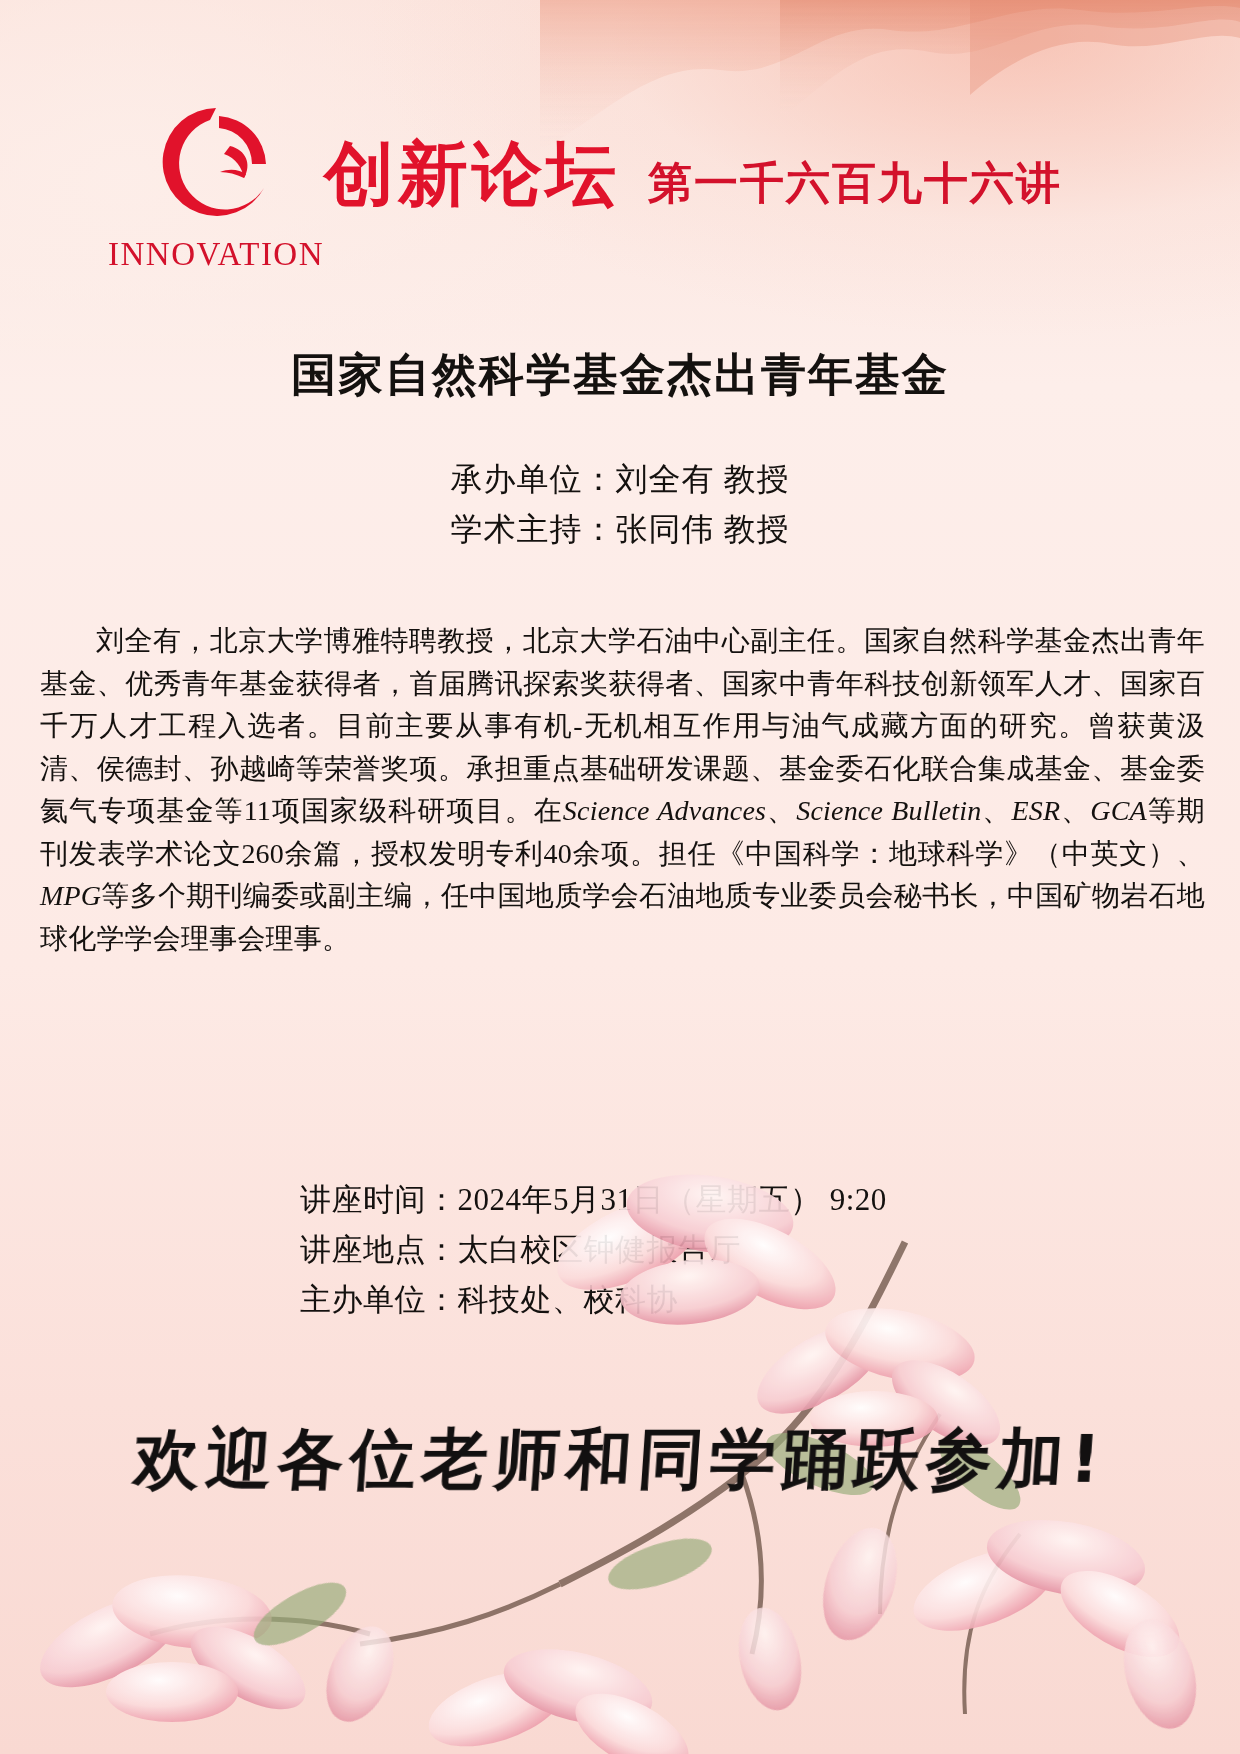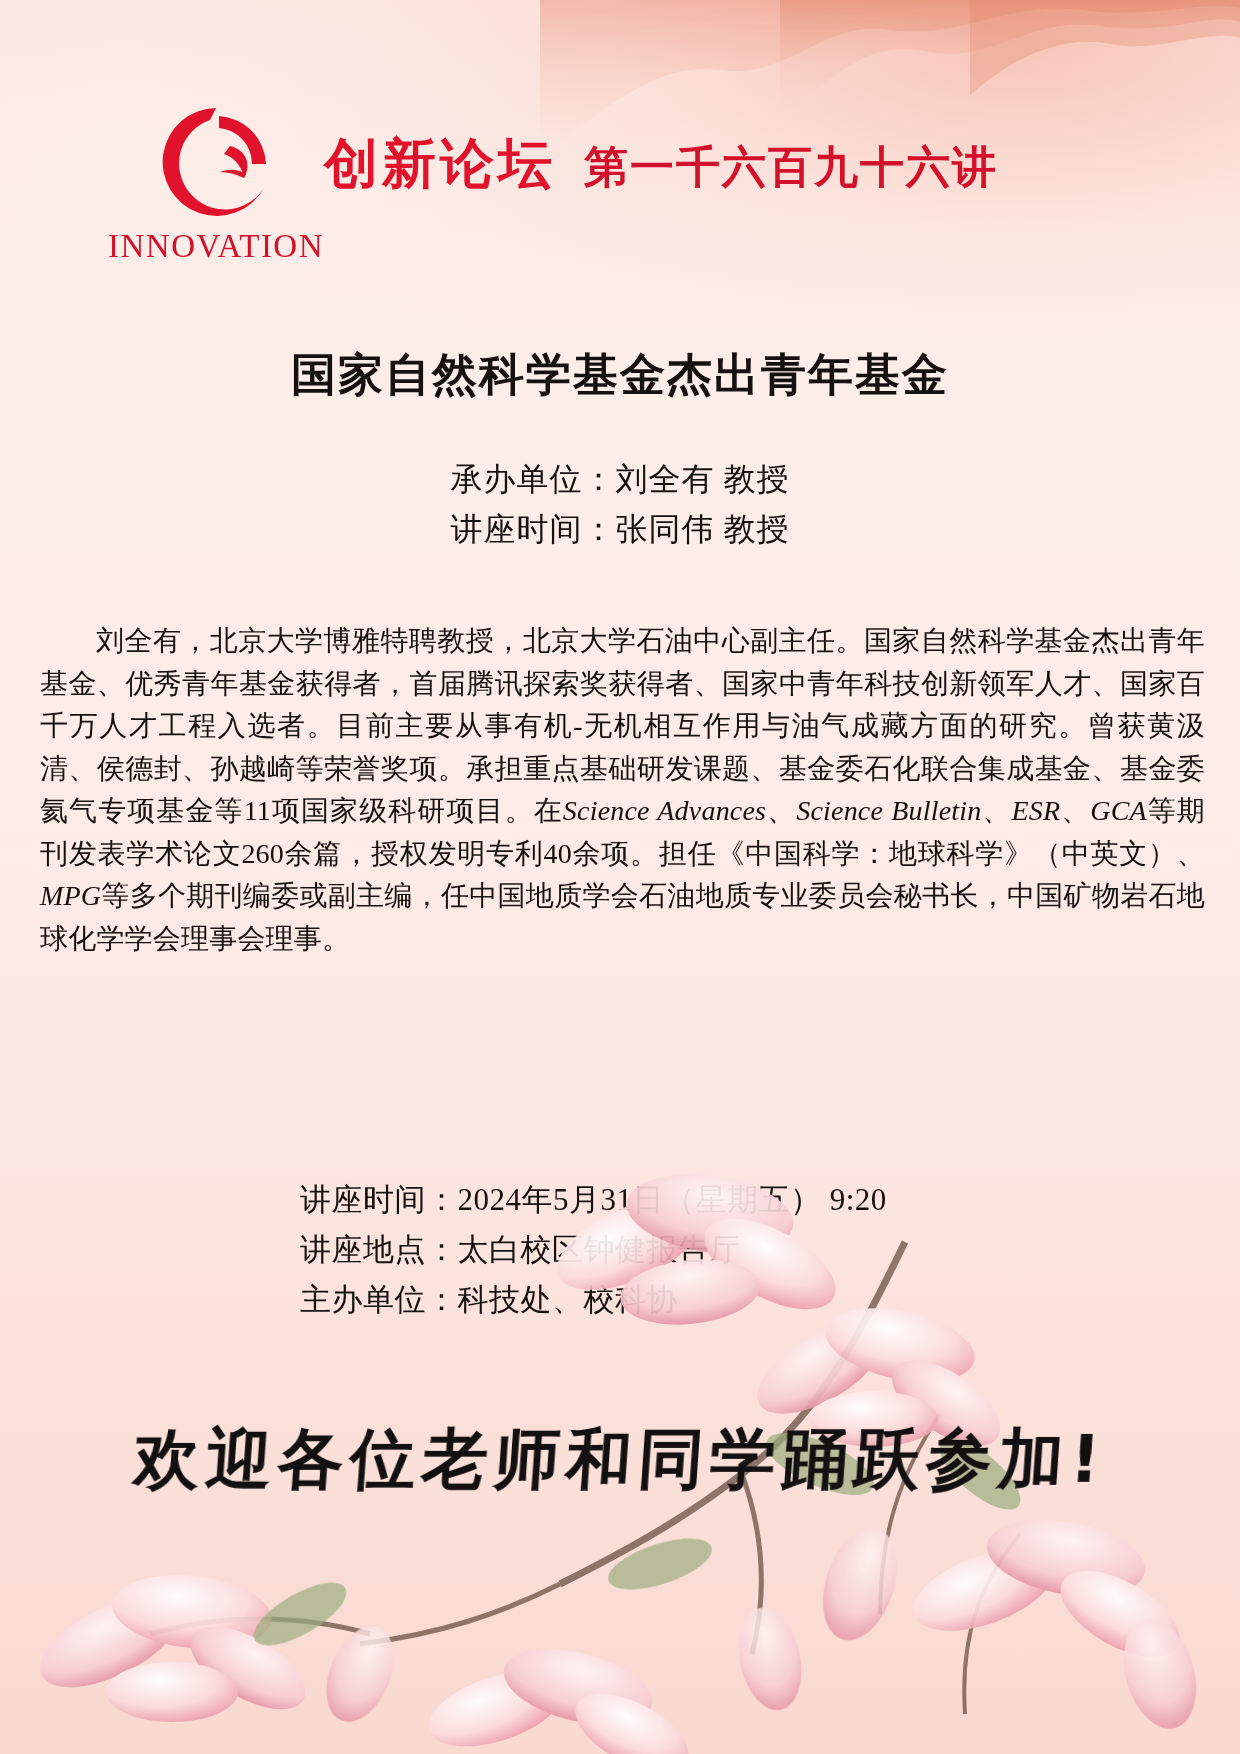--- a/index.html
+++ b/index.html
@@ -48,37 +48,37 @@
     display: flex;
     flex-direction: column;
     align-items: center;
     margin-top: 6px;
   }
   .logo-mark {
     width: 120px; height: 120px;
     position: relative;
   }
   .logo-text {
-    margin-top: 6px;
+    margin-top: 14px;
     color: #d3112b;
     font-family: "Liberation Serif", serif;
     font-size: 33px;
     letter-spacing: 1.5px;
     font-weight: 400;
   }
   .header-titles {
     display: flex;
     align-items: baseline;
     margin-top: 32px;
     margin-left: 10px;
     white-space: nowrap;
   }
   .title-main {
     color: #e1122b;
-    font-size: 54px;
+    font-size: 70px;
     font-weight: 700;
     letter-spacing: 4px;
     font-family: "DejaVu Sans", sans-serif;
     text-align: center;
   }
   .title-session {
     color: #d3112b;
     font-size: 44px;
     font-weight: 700;
     margin-left: 28px;
@@ -195,21 +195,21 @@
     <div class="header-titles">
       <div class="title-main">创新论坛</div>
       <div class="title-session">第一千六百九十六讲</div>
     </div>
   </div>
 
   <div class="lecture-title">国家自然科学基金杰出青年基金</div>
 
   <div class="speakers">
     <div>承办单位：刘全有  教授</div>
-    <div>讲座时间：张同伟  教授</div>
+    <div>学术主持：张同伟  教授</div>
   </div>
 
   <div class="bio">
     <span>刘全有，北京大学博雅特聘教授，北京大学石油中心副主任。国家自然科学基金杰出青年基金、优秀青年基金获得者，首届腾讯探索奖获得者、国家中青年科技创新领军人才、国家百千万人才工程入选者。目前主要从事有机-无机相互作用与油气成藏方面的研究。曾获黄汲清、侯德封、孙越崎等荣誉奖项。承担重点基础研发课题、基金委石化联合集成基金、基金委氦气专项基金等11项国家级科研项目。在</span><i>Science Advances</i><span>、</span><i>Science Bulletin</i><span>、</span><i>ESR</i><span>、</span><i>GCA</i><span>等期刊发表学术论文260余篇，授权发明专利40余项。担任《中国科学：地球科学》（中英文）、</span><i>MPG</i><span>等多个期刊编委或副主编，任中国地质学会石油地质专业委员会秘书长，中国矿物岩石地球化学学会理事会理事。</span>
   </div>
 
   <div class="details">
     <div>讲座时间：2024年5月31日（星期五） 9:20</div>
     <div>讲座地点：太白校区钟健报告厅</div>
     <div>主办单位：科技处、校科协</div>

